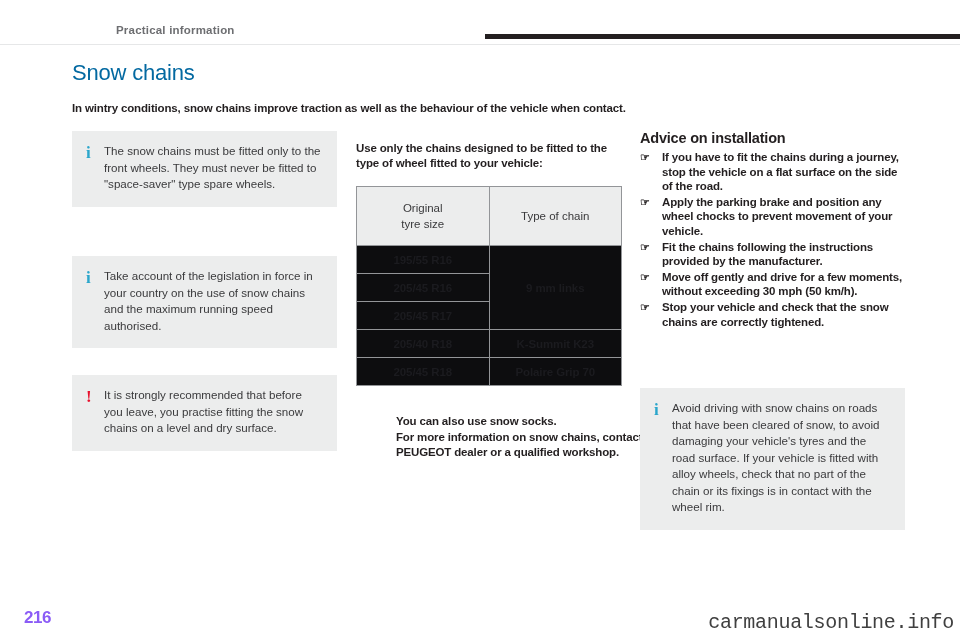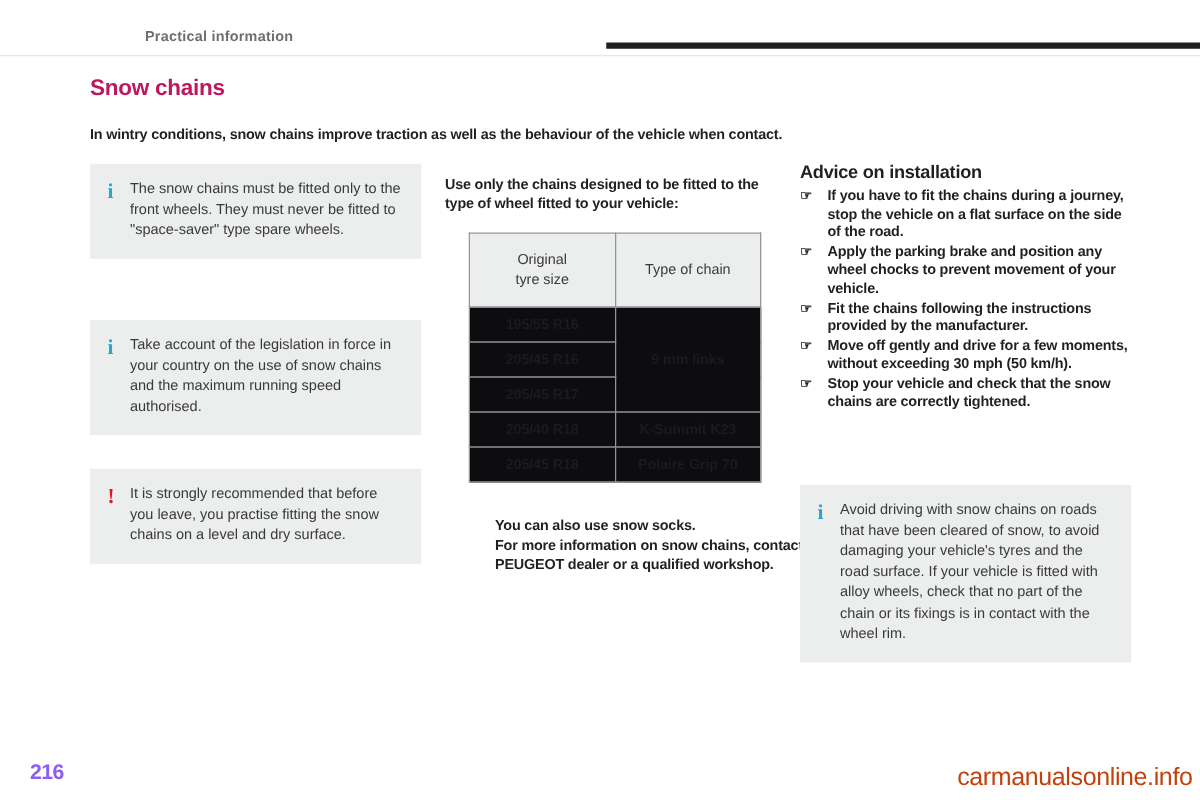--- a/index.html
+++ b/index.html
@@ -48,23 +48,23 @@
     width: 960px;
     height: 1px;
     background: #e6e7e8;
   }
 
   
   .page-title {
     position: absolute;
     left: 72px;
     top: 60px;
-    font-size: 18px;
-    font-weight: bold;
-    color: #be185d;
+    font-size: 22px;
+    font-weight: normal;
+    color: #0369a1;
     letter-spacing: -0.2px;
   }
   .page-subtitle {
     position: absolute;
     left: 72px;
     top: 102px;
     width: 600px;
     font-size: 11.5px;
     font-weight: bold;
     color: #231f20;
@@ -113,24 +113,23 @@
     font-weight: bold;
     line-height: 15px;
     letter-spacing: -0.15px;
     margin-top: 11px;
   }
 
   table.chains {
     position: absolute;
     left: 356px;
     top: 186px;
-    width: 234px;
+    width: 266px;
     border-collapse: collapse;
     table-layout: fixed;
-    margin-left: 19px;
   }
   table.chains td {
     border: 1px solid #939598;
     text-align: center;
     vertical-align: middle;
     font-size: 11.5px;
   }
   table.chains td.hd {
     background: #eceded;
     color: #3a3a3c;
@@ -207,23 +206,23 @@
     font-size: 17px;
     font-weight: bold;
     color: #8b5cf6;
     letter-spacing: -0.5px;
   }
   .watermark {
     position: absolute;
     right: 6px;
     bottom: 6px;
     font-size: 20px;
-    color: #c2410c;
+    color: #404040;
     letter-spacing: -0.3px;
-    font-family: Liberation Sans, sans-serif;
+    font-family: Liberation Mono, monospace;
   }
 </style>
 </head>
 <body>
 
 <div class="page">
 
   <div class="running-head">Practical information</div>
   <div class="head-rule"></div>
   <div class="head-rule-left"></div>

